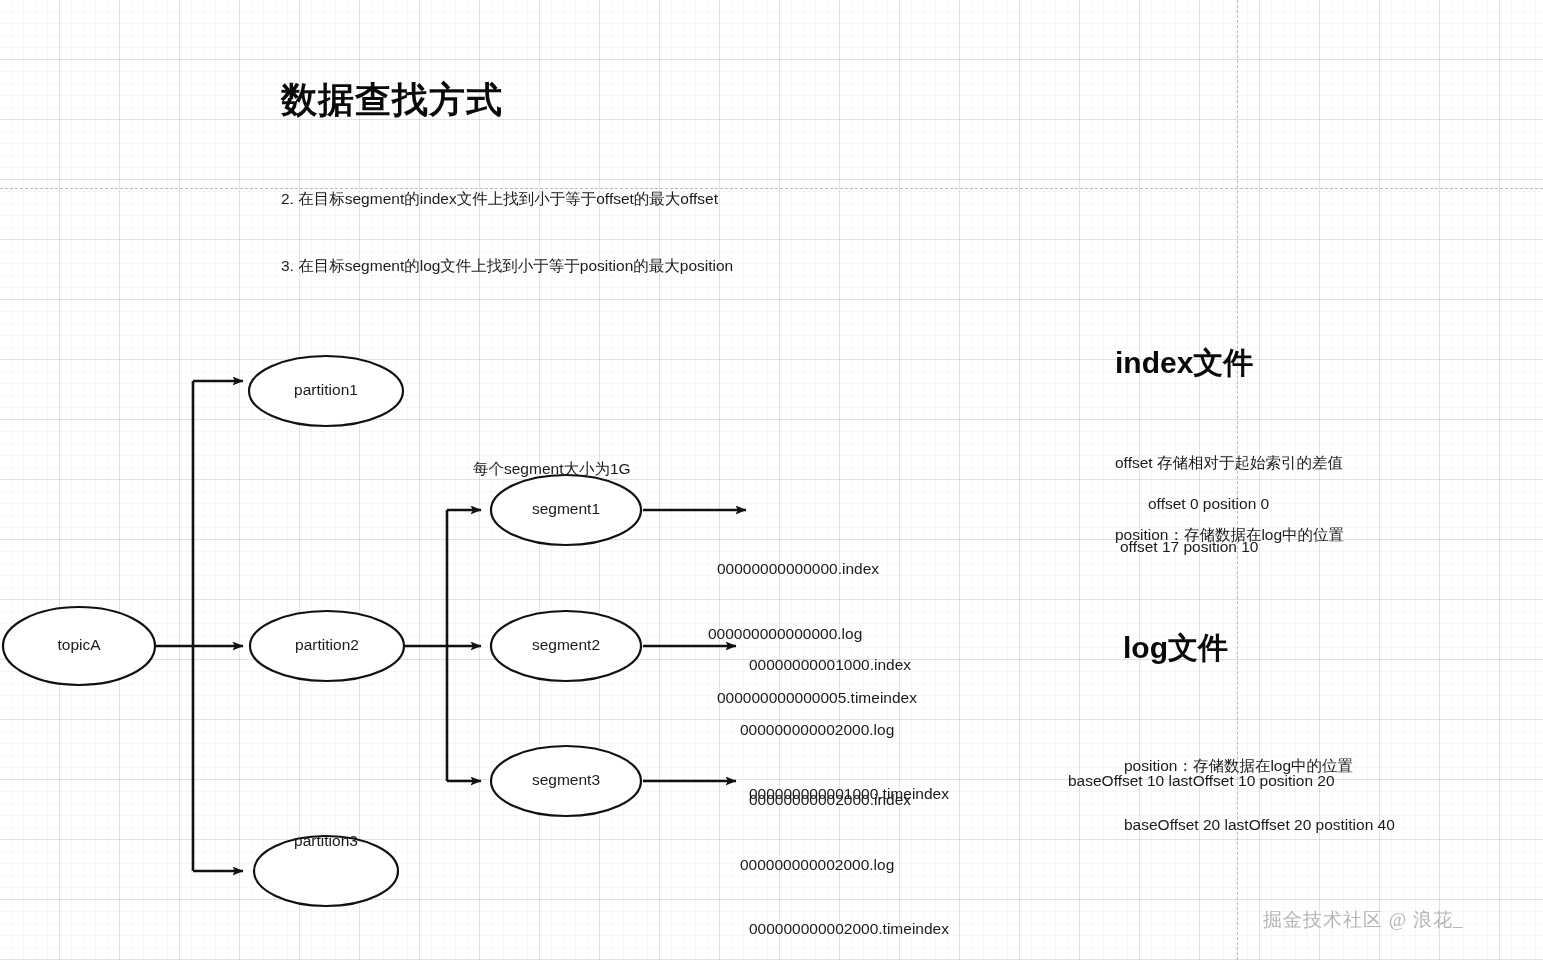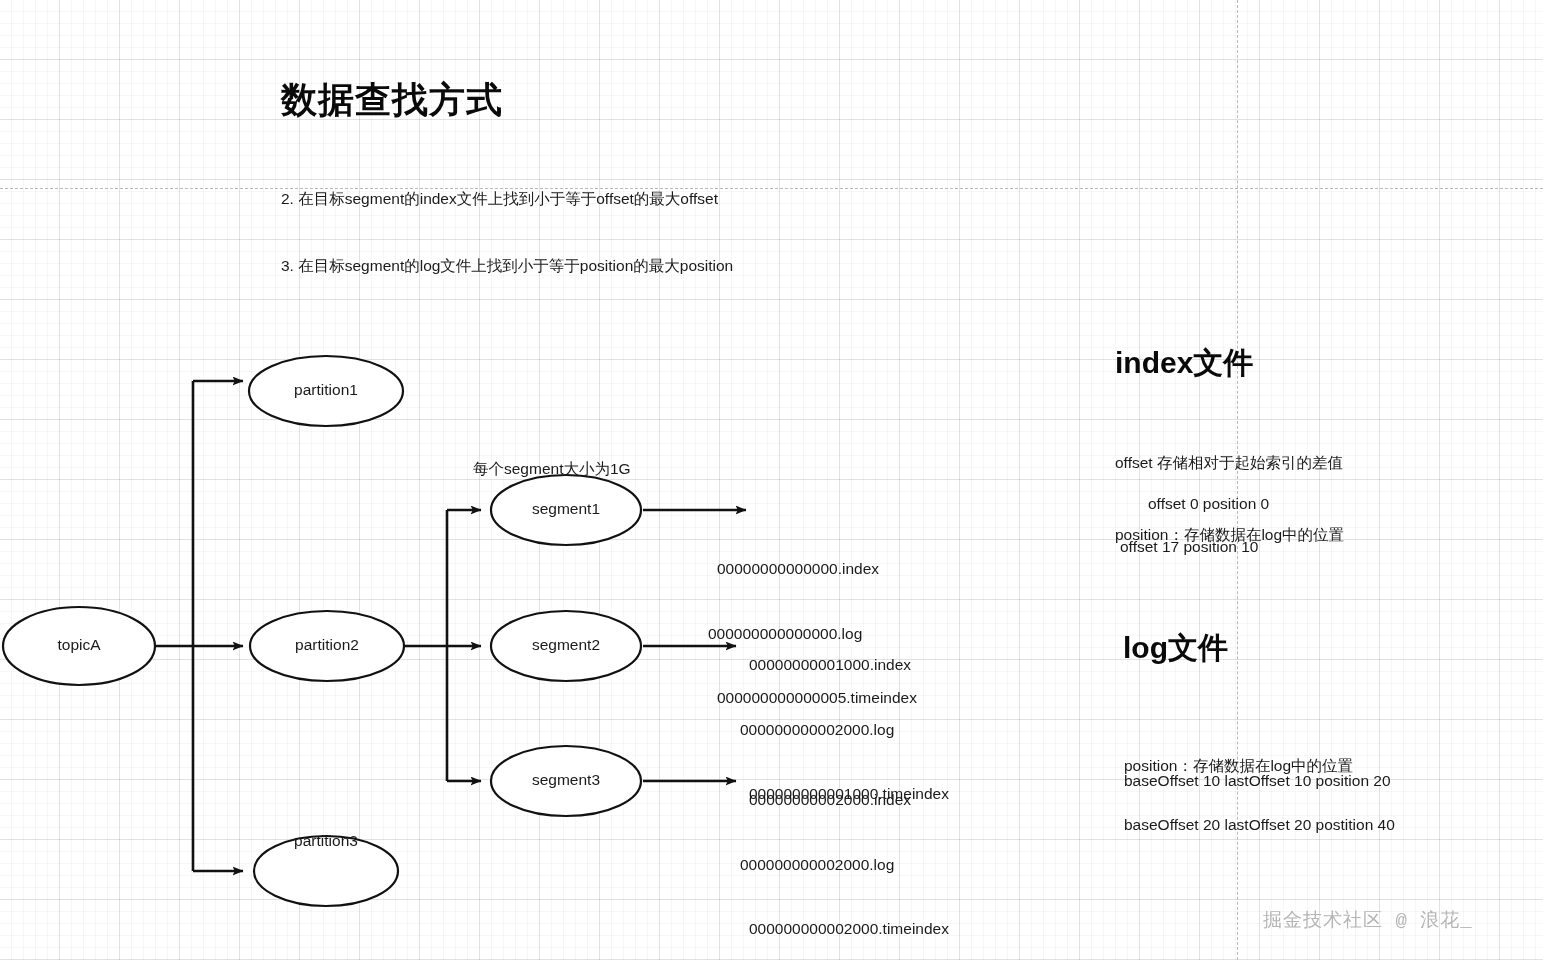--- a/index.html
+++ b/index.html
@@ -41,21 +41,21 @@
   .kv{font-size:15.5px;color:#1a1a1a;}
   .seg-note{font-size:15.5px;color:#1a1a1a;margin-top:34px;}
   .files{font-size:15.5px;line-height:21.5px;color:#1a1a1a;}
   .files div{white-space:pre;}
   .node-label{
     position:absolute;font-size:15.5px;color:#1a1a1a;
     text-align:center;white-space:pre;
   }
   .watermark{
     position:absolute;font-size:19px;color:#b5b5b5;letter-spacing:1px;
-    font-family:Liberation Mono, monospace;
+    font-family:Liberation Serif, serif;
   }
 </style>
 </head>
 <body>
 
 <div id="canvas">
 
   <div class="dash-v" style="left:1237px;"></div>
   <div class="dash-h" style="top:188px;"></div>
 
@@ -139,18 +139,18 @@
     <div>offset 存储相对于起始索引的差值</div>
     <div>position：存储数据在log中的位置</div>
   </div>
   <div class="txt kv" style="left:1148px;top:495px;">offset 0 position 0</div>
   <div class="txt kv" style="left:1120px;top:538px;">offset 17 position 10</div>
 
   <div class="txt h2" style="left:1123px;top:628px;">log文件</div>
   <div class="txt note" style="left:1124px;top:706px;">
     <div>position：存储数据在log中的位置</div>
   </div>
-  <div class="txt kv" style="left:1124px;top:772px;">baseOffset 10 lastOffset 10 position 20</div>
+  <div class="txt kv" style="left:1068px;top:772px;">baseOffset 10 lastOffset 10 position 20</div>
   <div class="txt kv" style="left:1124px;top:816px;">baseOffset 20 lastOffset 20 postition 40</div>
 
   <div class="watermark" style="left:1263px;top:907px;">掘金技术社区 @ 浪花_</div>
 
 </div>
 
 </body></html>

